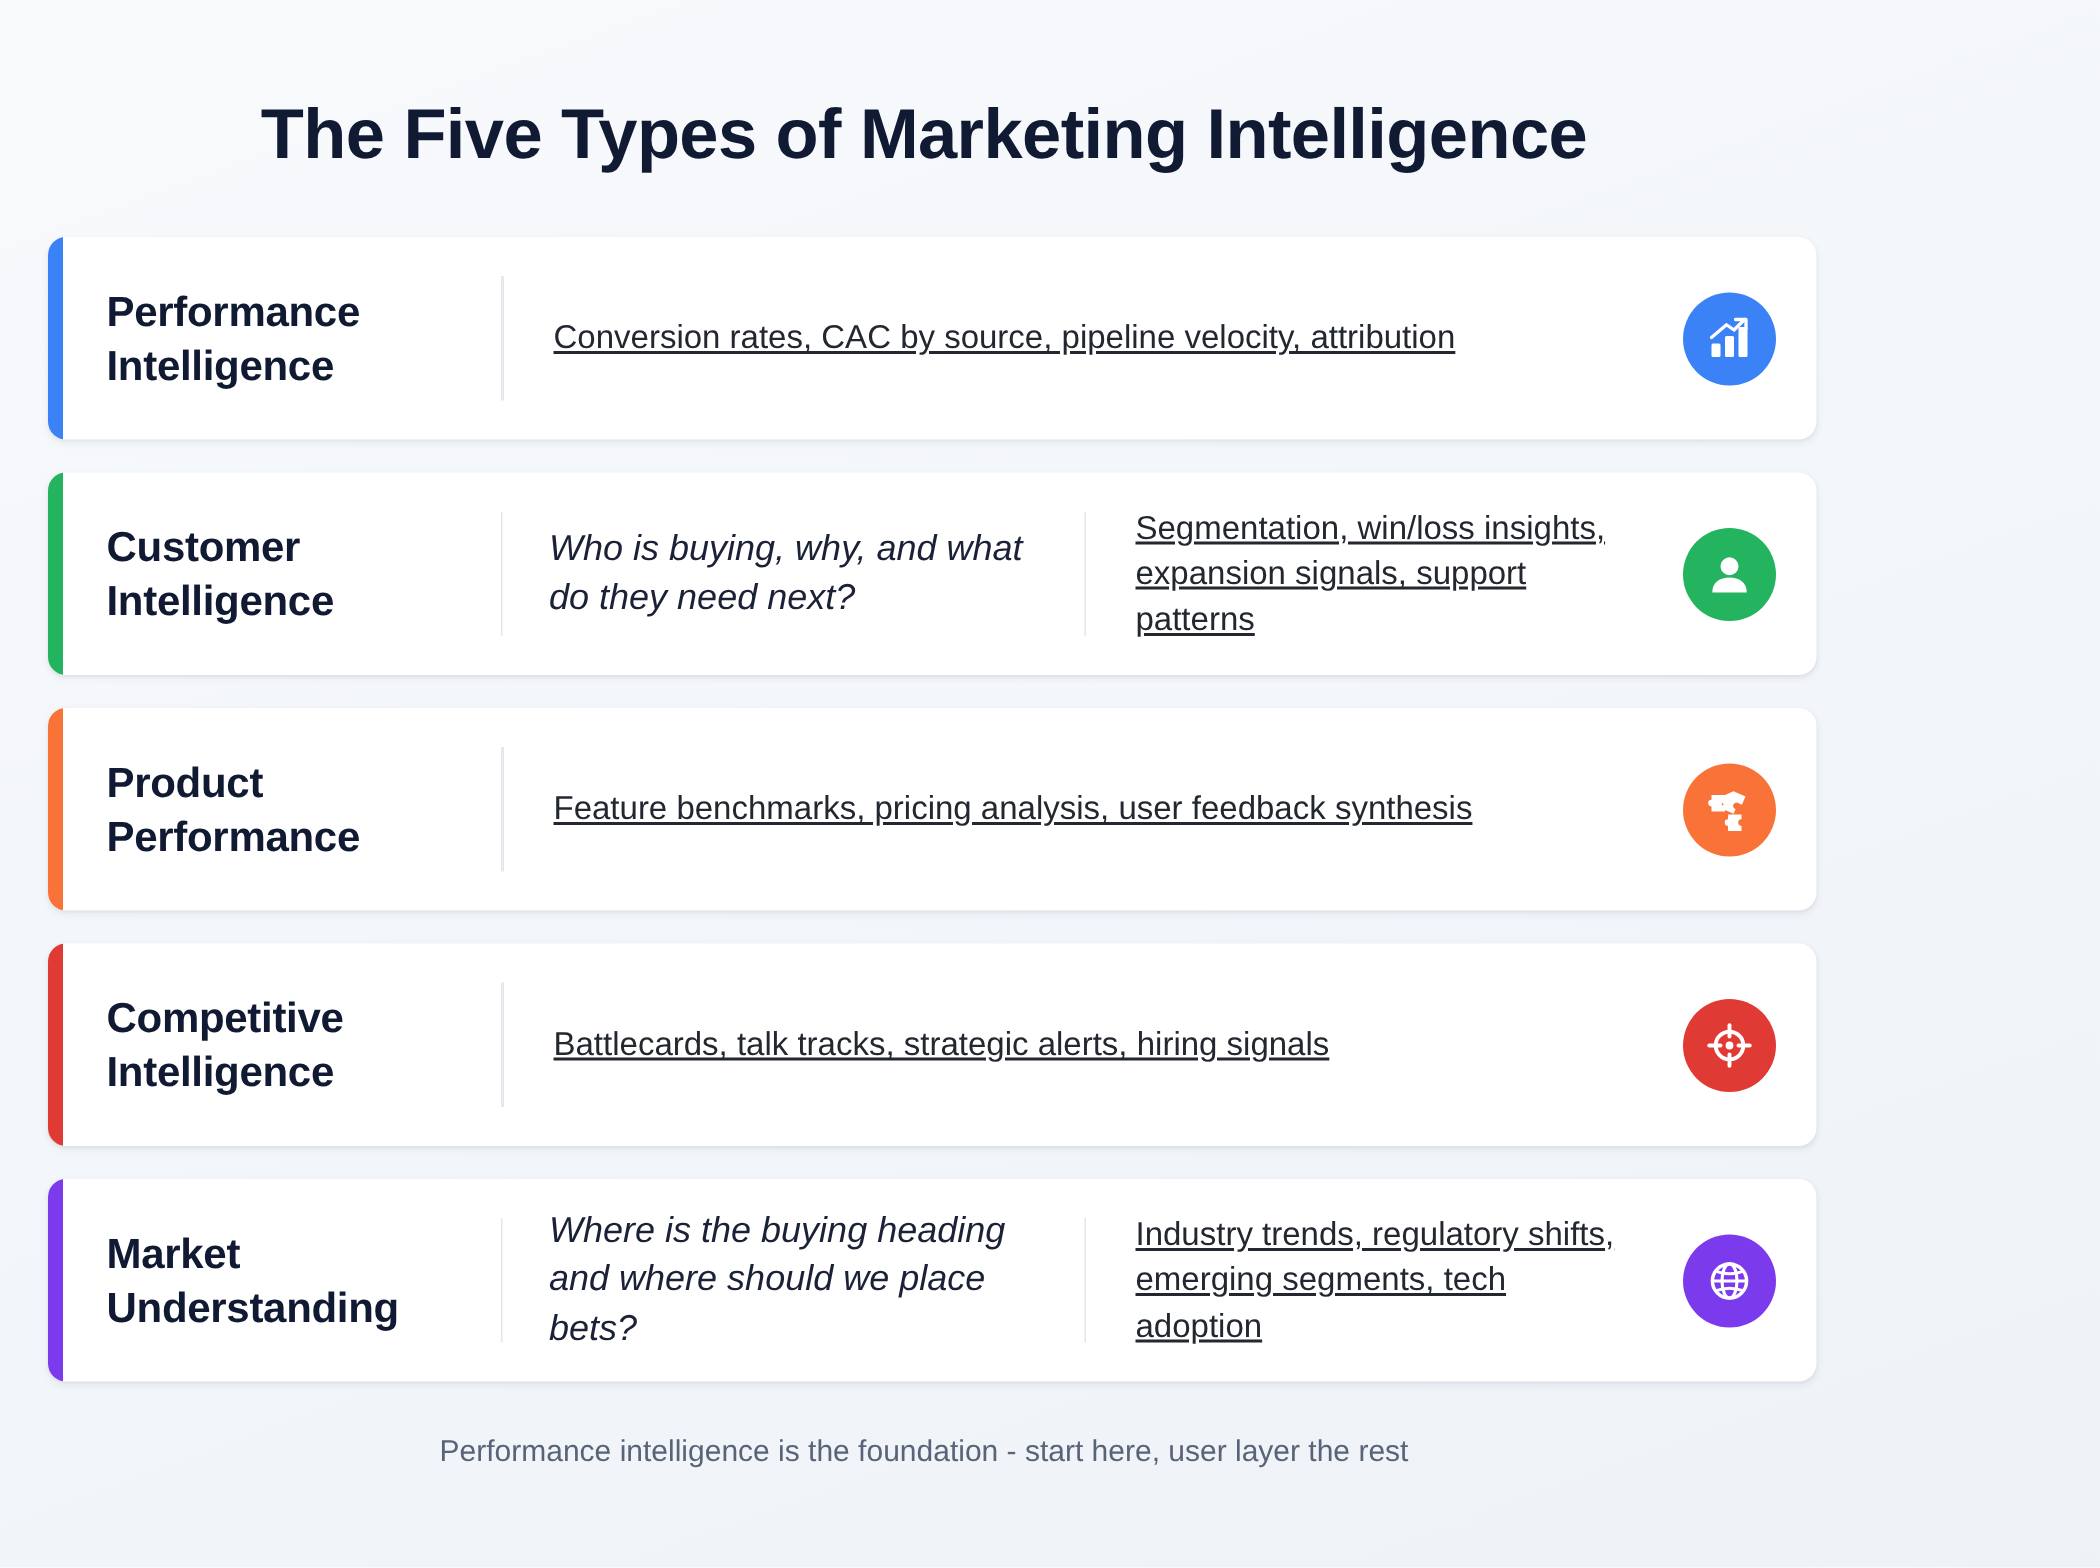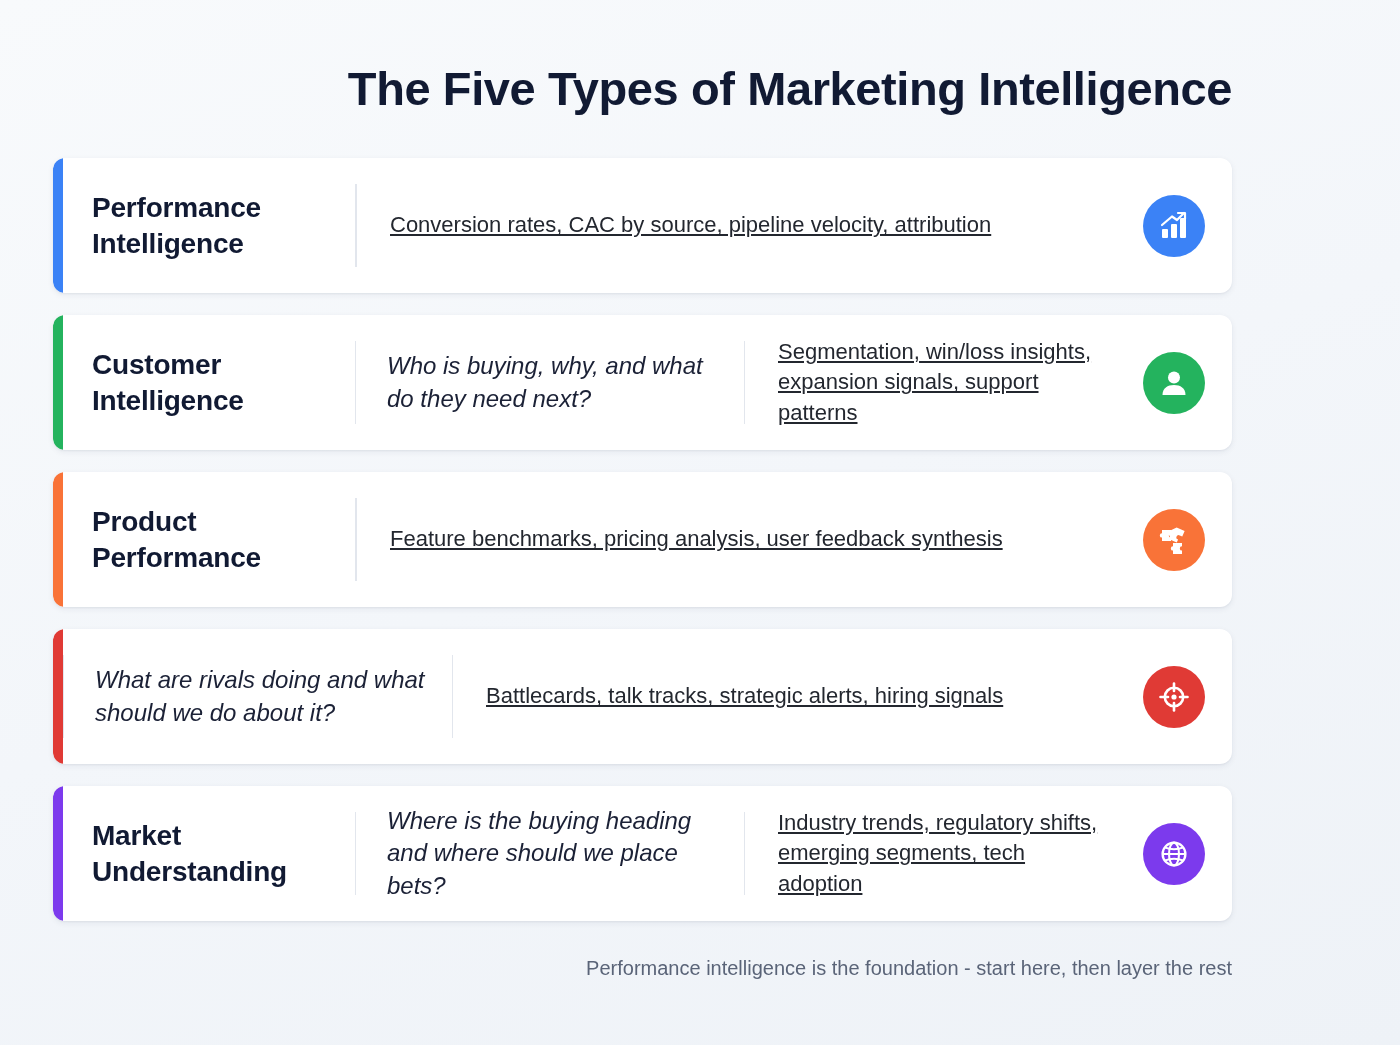--- a/index.html
+++ b/index.html
@@ -15,21 +15,21 @@
     background: linear-gradient(160deg, #f7f9fb 0%, #f2f5f9 45%, #eef2f7 100%);
     -webkit-font-smoothing: antialiased;
   }
 
   .page {
     width: 1232px;
     height: 1045px;
     position: relative;
     display: flex;
     flex-direction: column;
-    align-items: flex-end;
+    align-items: center;
   }
 
   .page-title {
     margin-top: 62px;
     font-size: 47px;
     font-weight: bold;
     letter-spacing: -0.4px;
     color: #111a33;
     text-align: center;
     line-height: 1.15;
@@ -230,24 +230,24 @@
               </svg>
             </span>
           </div>
         </div>
       </div>
     </div>
 
     <div class="card">
       <div class="accent-bar" style="background: rgb(224, 58, 53);"></div>
       <div class="card-inner">
-        <div class="divider"></div>
-        <div class="col-question">
-          <div class="question-text">What are rivals doing and what should we do about it?</div>
-        </div>
+        <div class="col-title">
+          <div class="title-text">Competitive Intelligence</div>
+        </div>
+        <div class="divider"></div>
         <div class="divider"></div>
         <div class="col-examples">
           <div class="examples-text">Battlecards, talk tracks, strategic alerts, hiring signals</div>
         </div>
         <div class="col-icon">
           <div class="icon-circle" style="background: rgb(224, 58, 53);">
             <span>
               <svg width="34" height="34" viewBox="0 0 34 34" aria-hidden="true">
                 <circle cx="17" cy="17" r="9.2" fill="none" stroke="#ffffff" stroke-width="2.6"></circle>
                 <circle cx="17" cy="17" r="2.6" fill="#ffffff"></circle>
@@ -287,15 +287,15 @@
                 <path d="M7.6 23.6 Q17 20 26.4 23.6" fill="none" stroke="#ffffff" stroke-width="1.9"></path>
               </svg>
             </span>
           </div>
         </div>
       </div>
     </div>
 
   </div>
 
-  <div class="footnote">Performance intelligence is the foundation - start here, then layer the rest</div>
+  <div class="footnote">Performance intelligence is the foundation - start here, user layer the rest</div>
 
 </div>
 
 </body></html>

